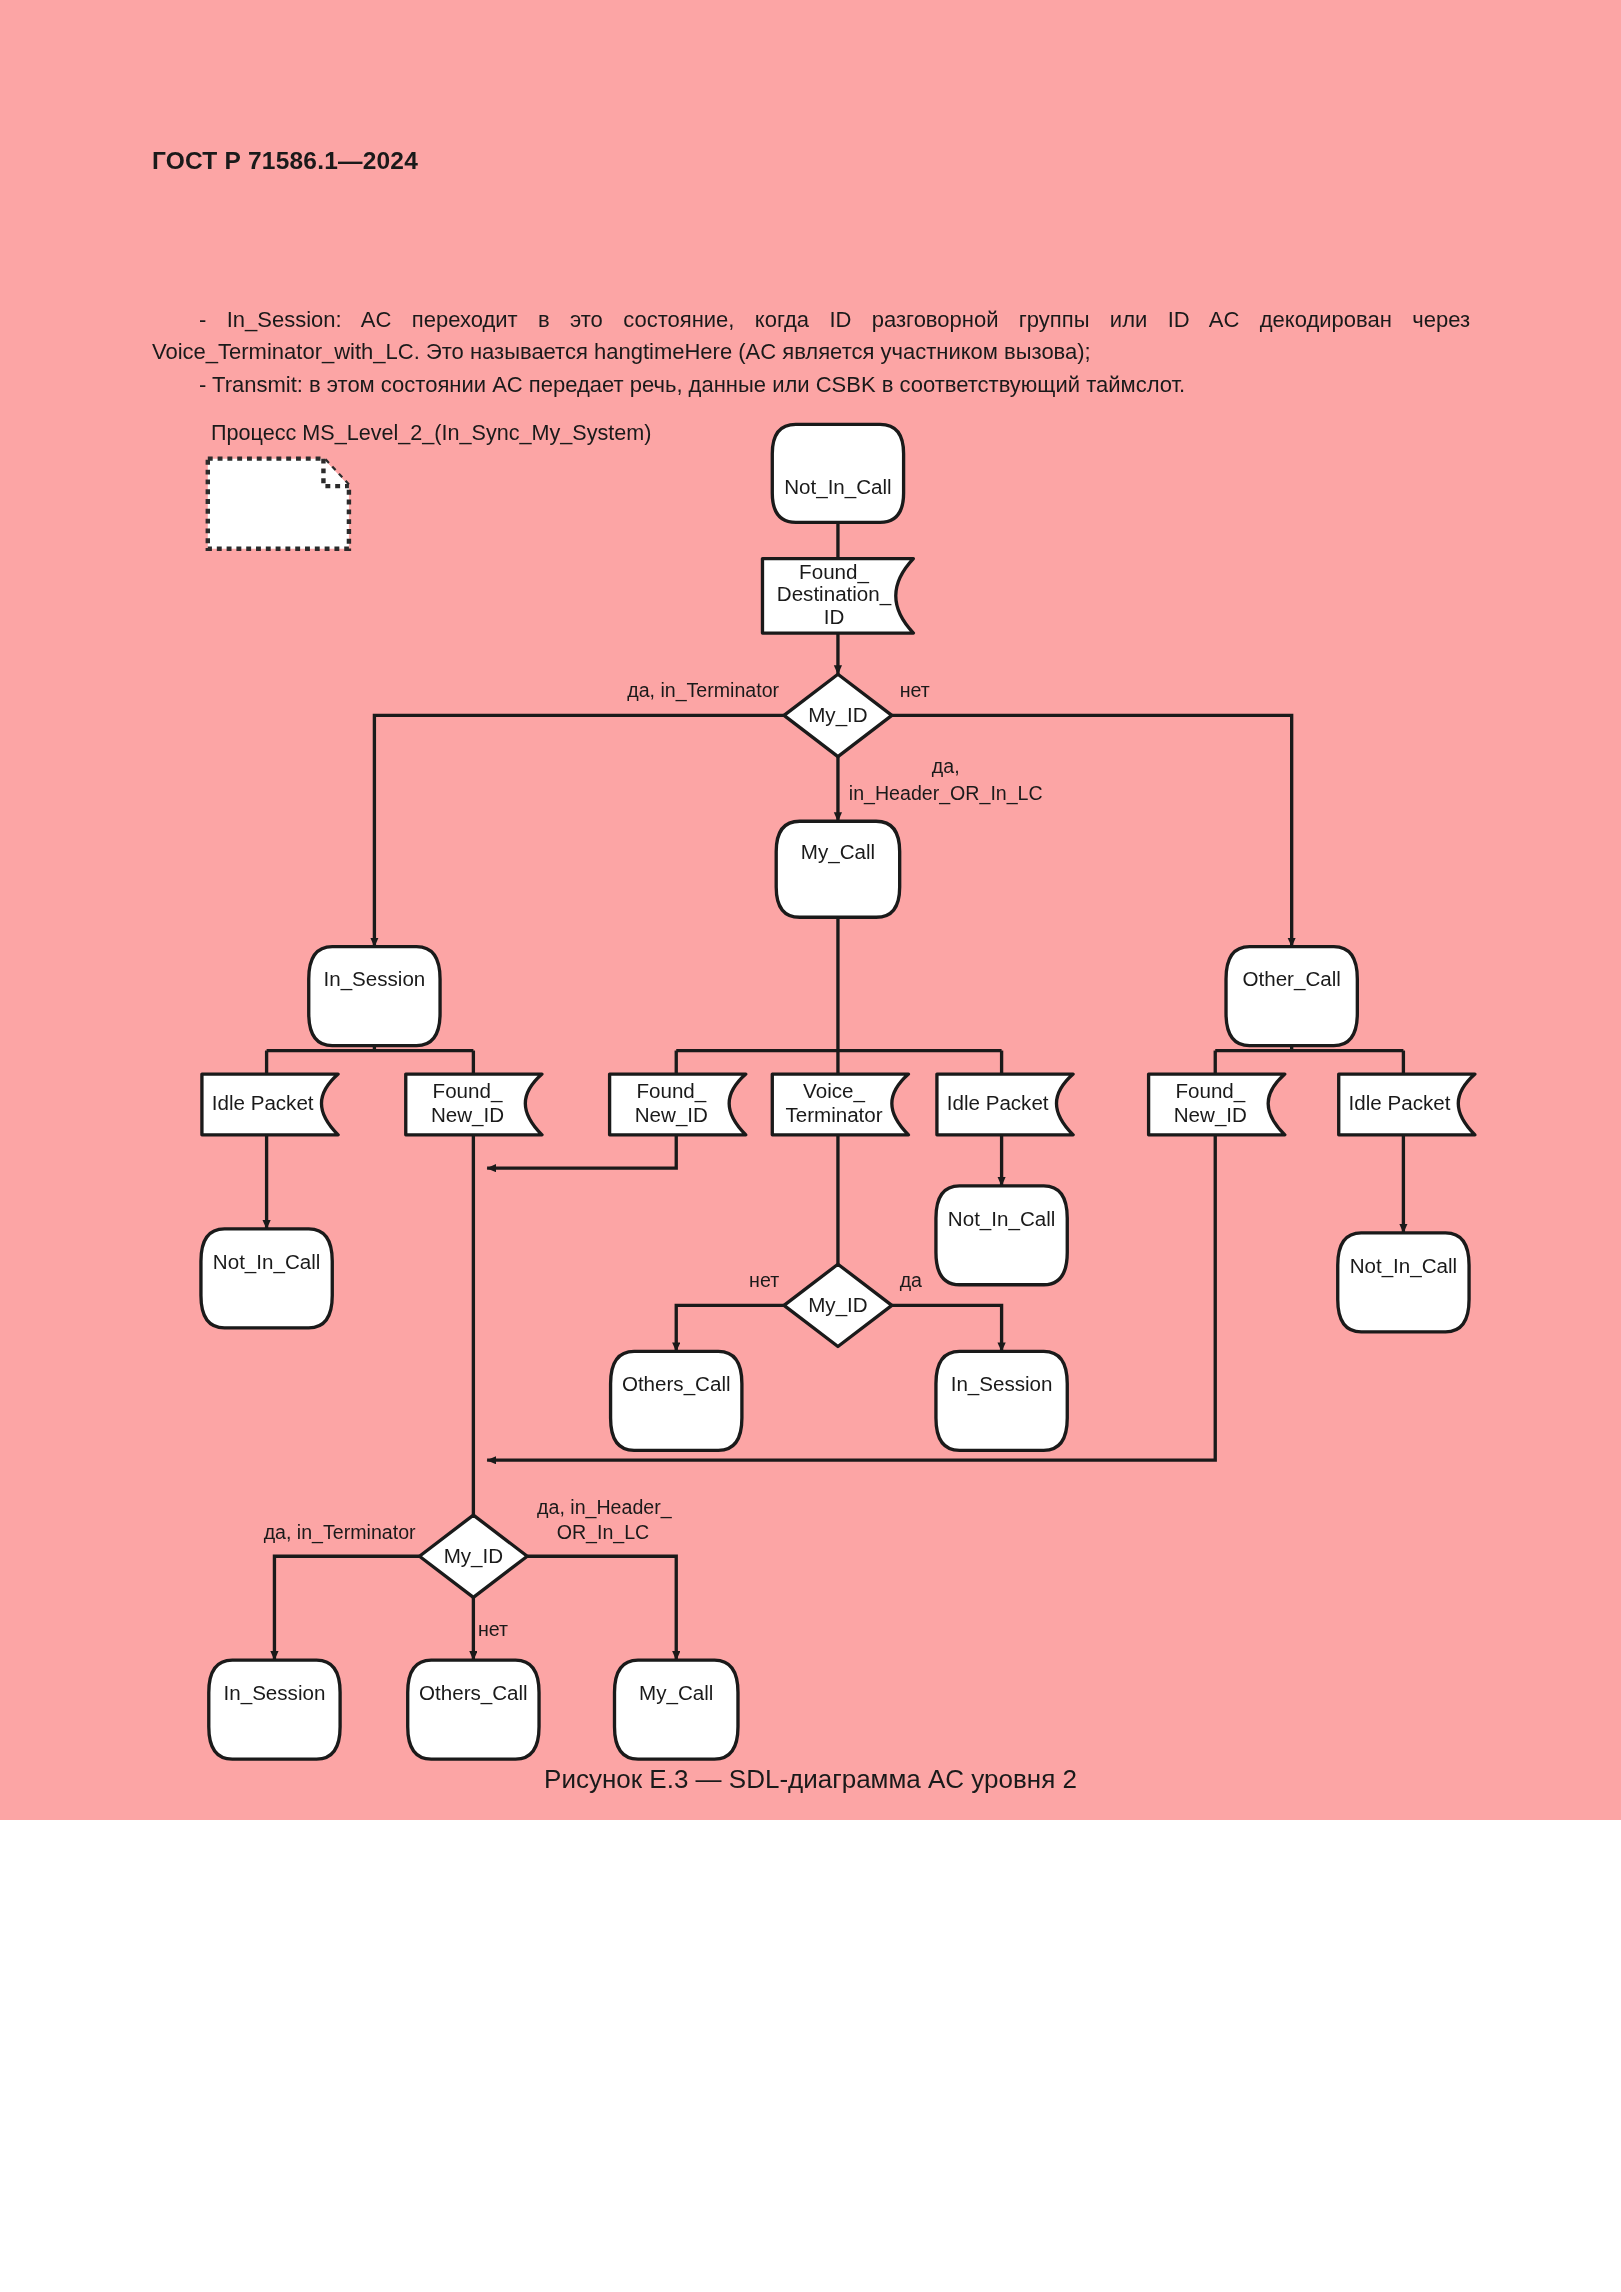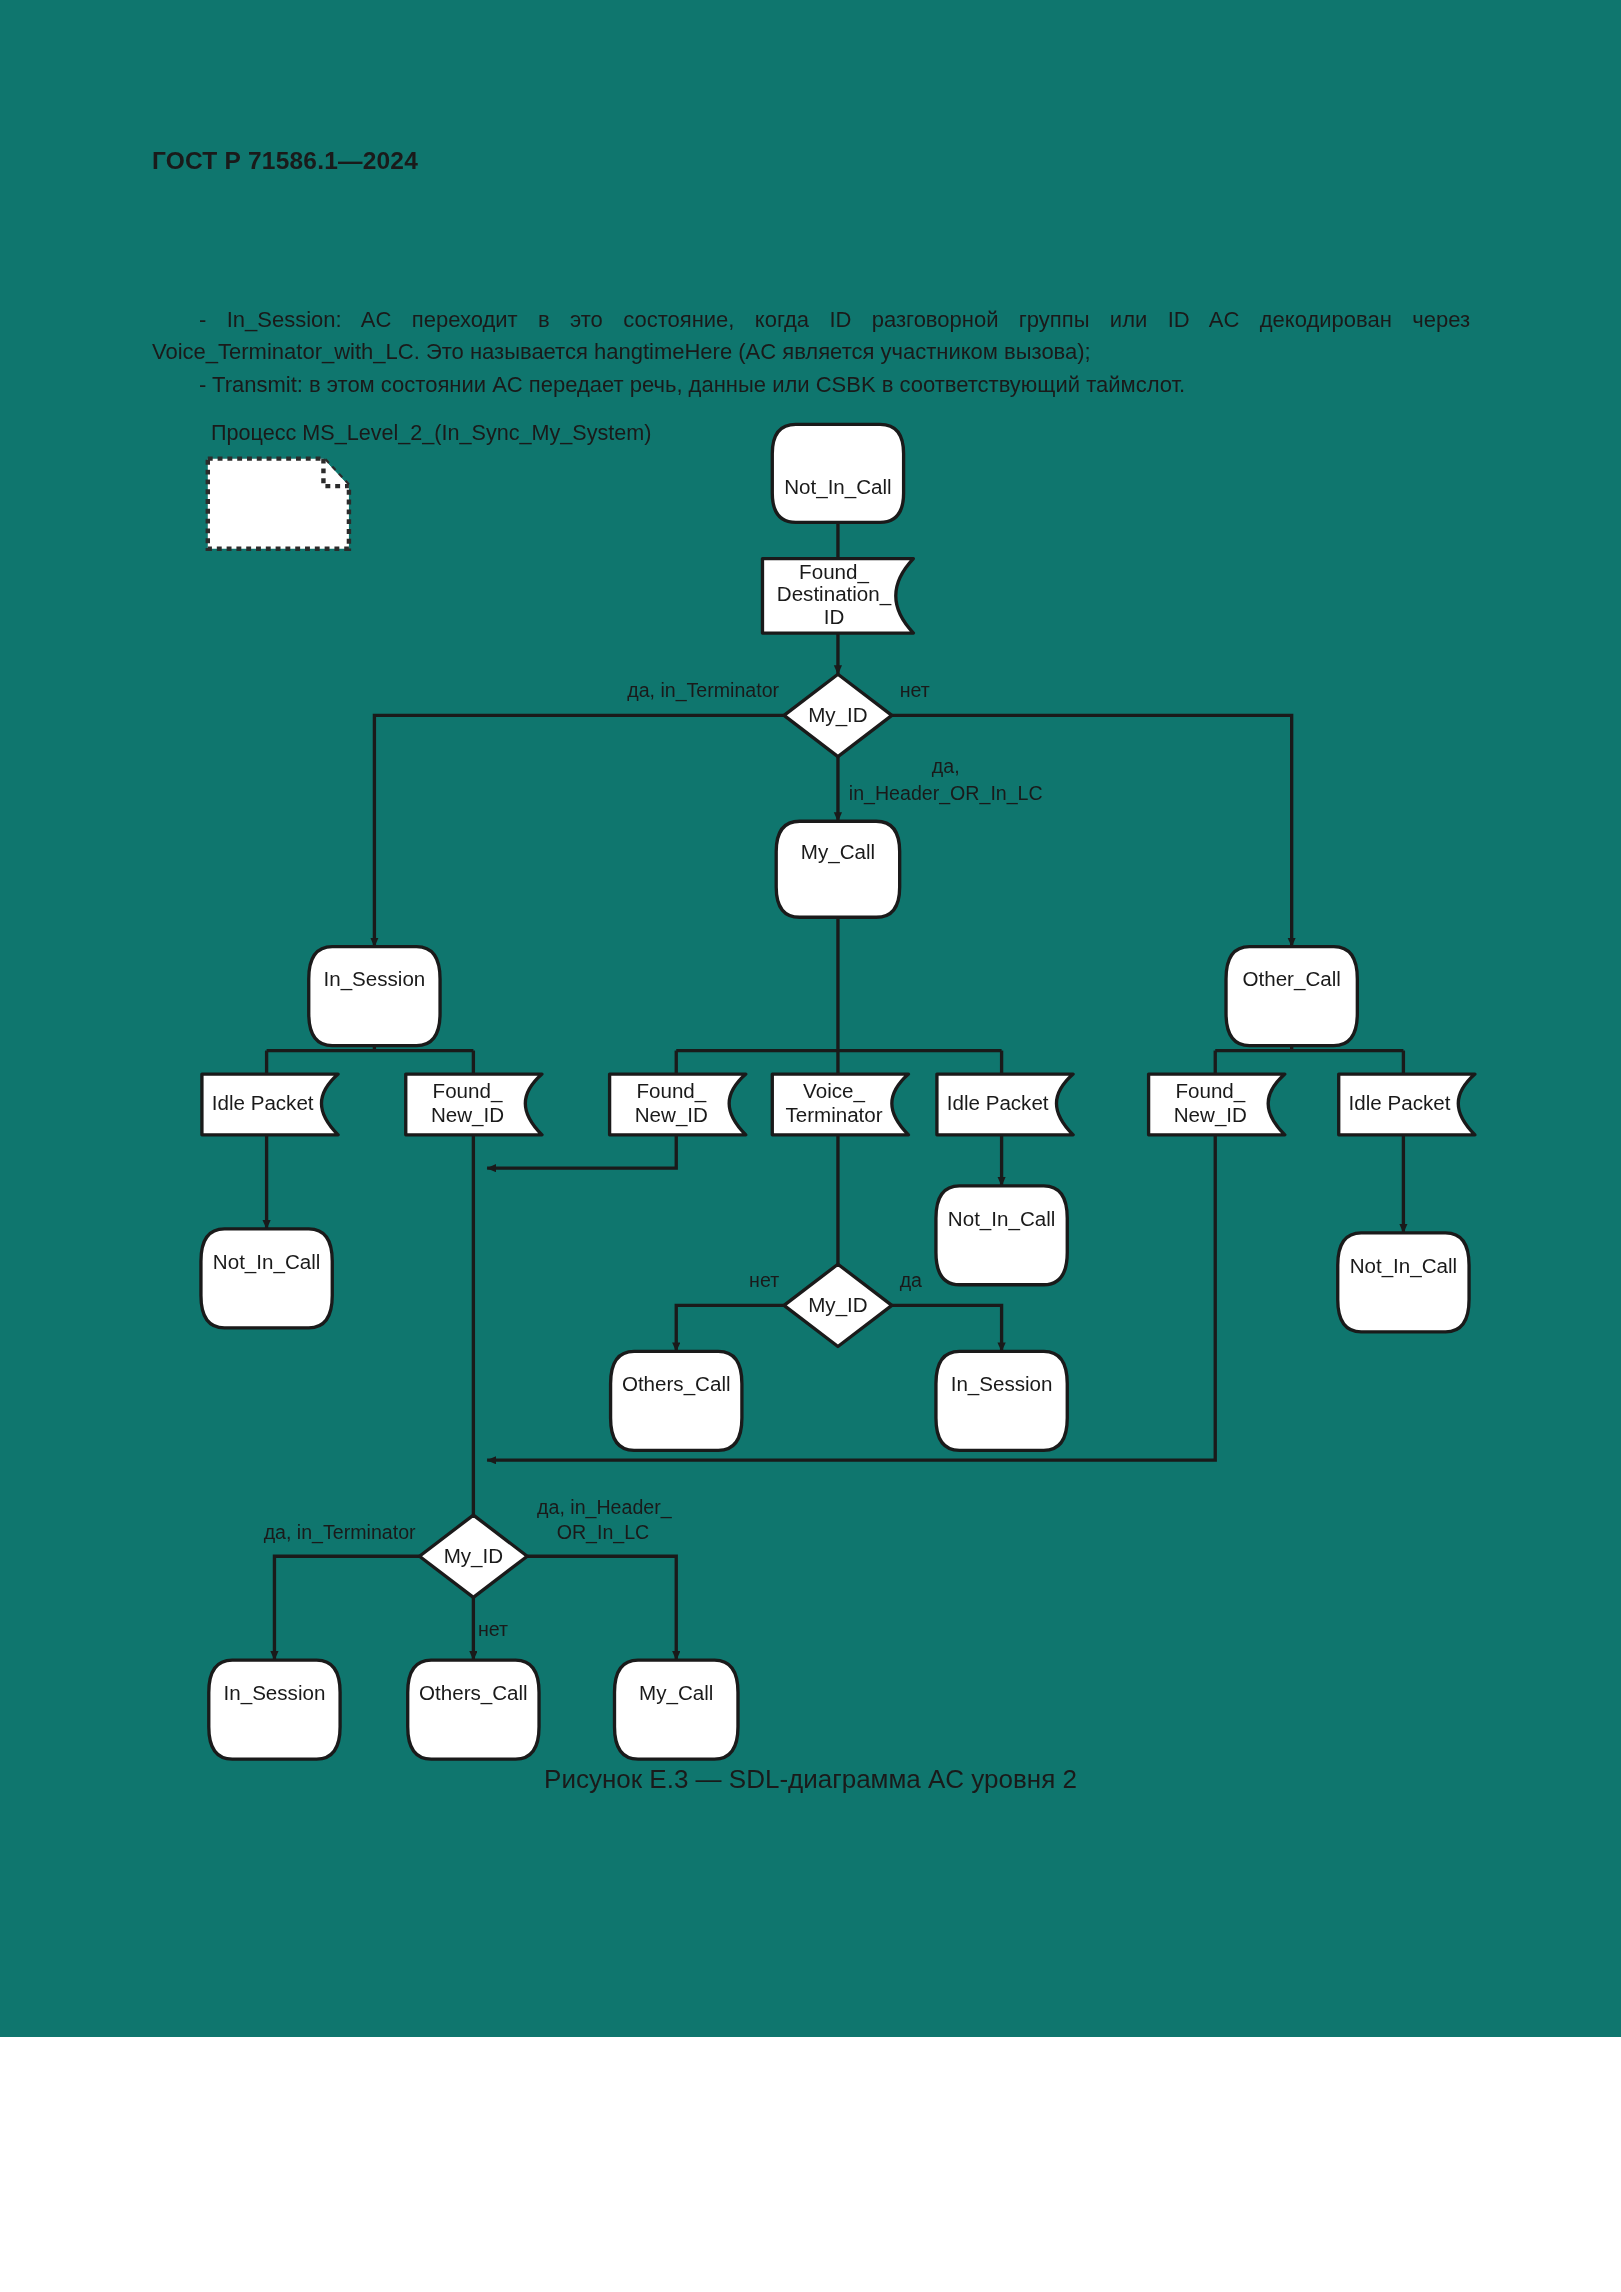--- a/index.html
+++ b/index.html
@@ -7,22 +7,22 @@
     padding: 0;
     background: #ffffff;
   }
   body {
     font-family: "Liberation Sans", sans-serif;
     color: #1a1a1a;
   }
   #page {
     position: relative;
     width: 1621px;
-    height: 2037px;
-    background: #0f766e;
+    height: 1820px;
+    background: #fca5a5;
     overflow: hidden;
   }
   .hdr {
     position: absolute;
     left: 152px;
     top: 147px;
     font-size: 24.5px;
     font-weight: bold;
     letter-spacing: 0.2px;
     white-space: nowrap;

